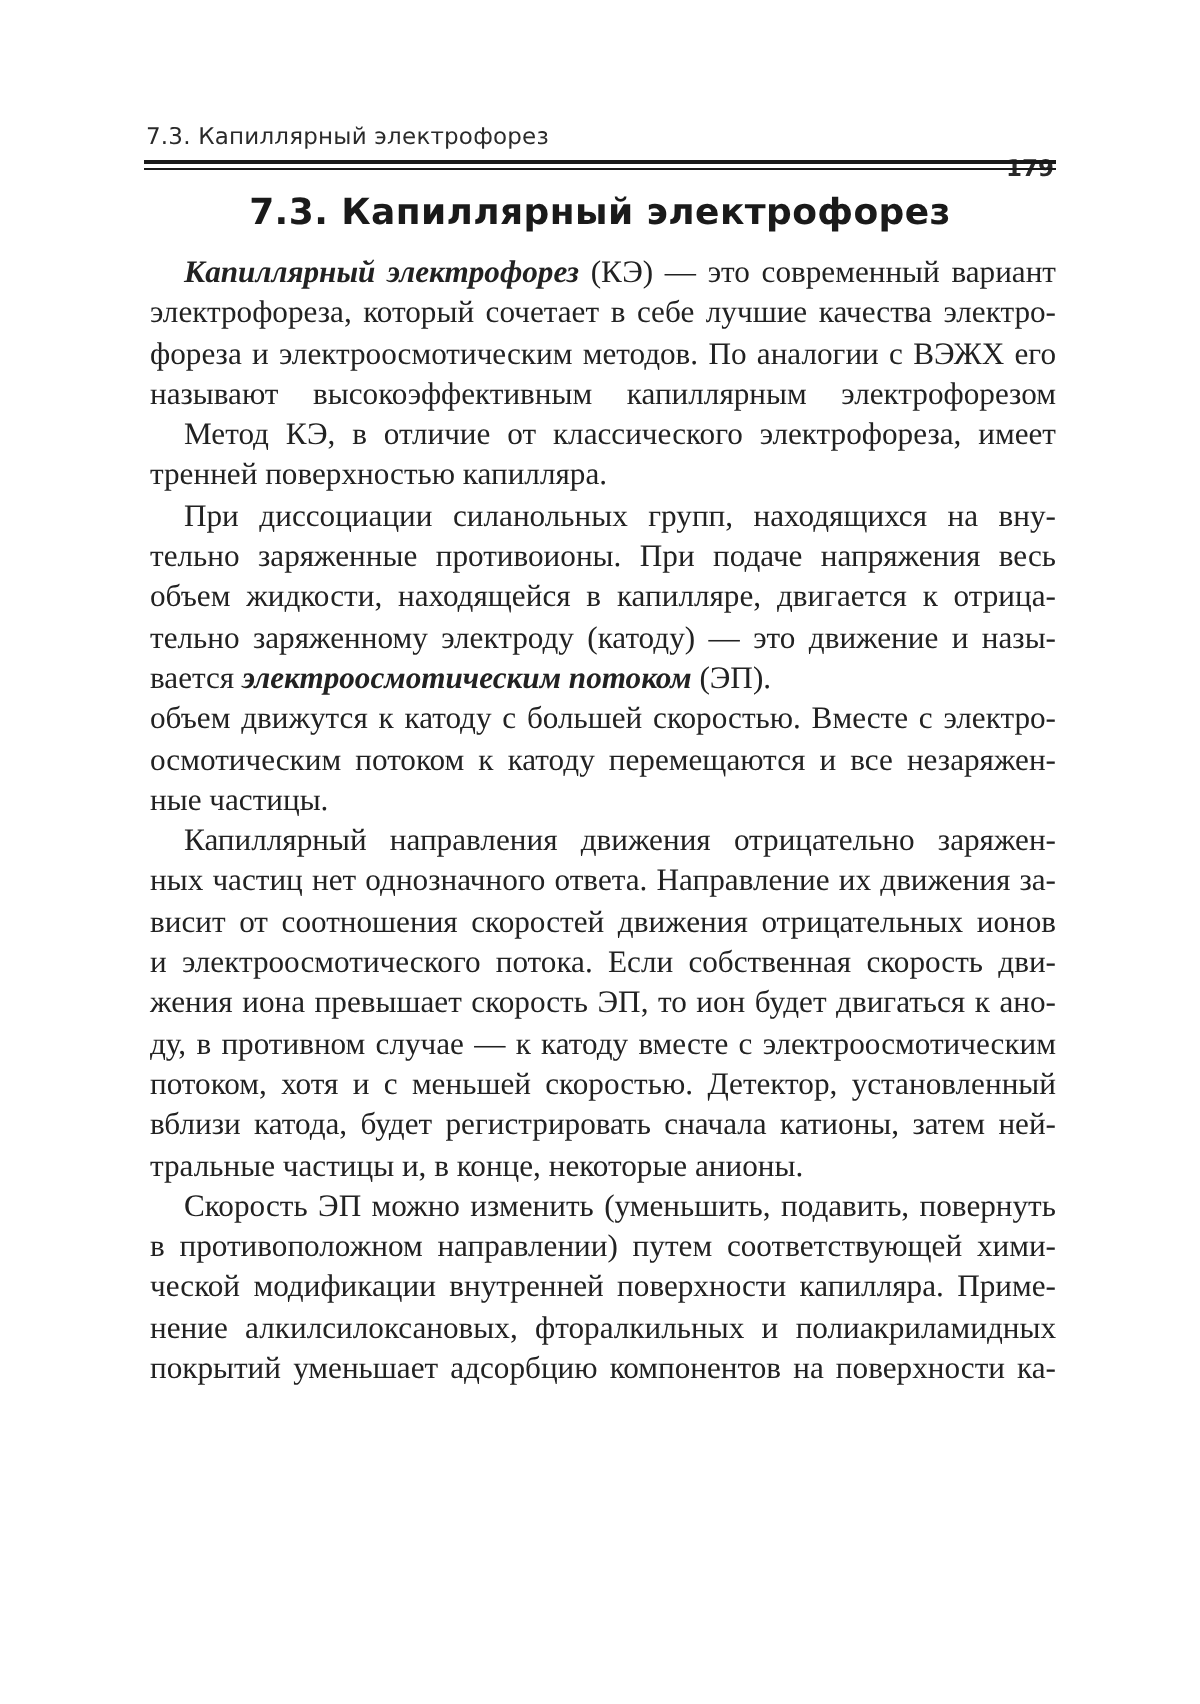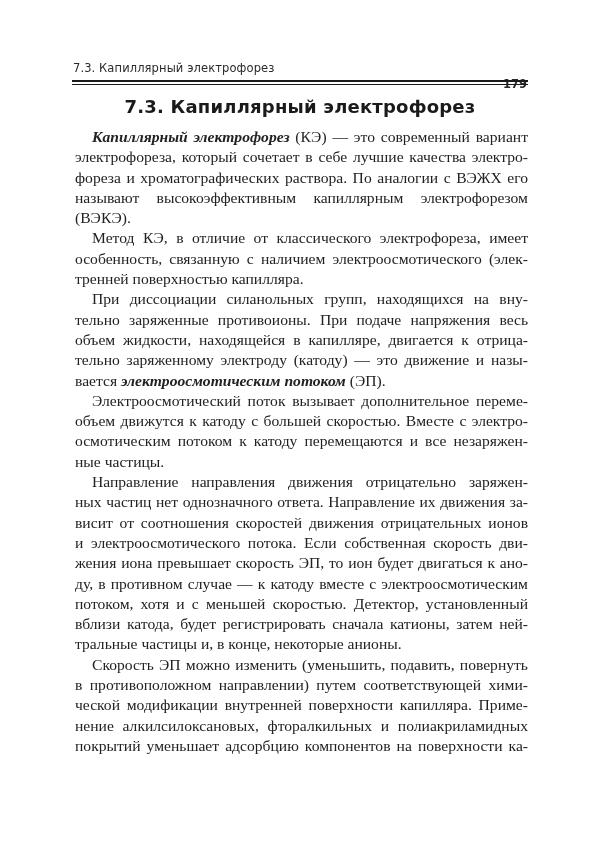--- a/index.html
+++ b/index.html
@@ -31,48 +31,45 @@
   <div class="rule-thick"></div>
   <div class="rule-thin"></div>
 
   <div class="chapter-title">7.3. Капиллярный электрофорез</div>
 
   <div class="body-text">
 
     <div>
       <span class="line indent"><span class="term">Капиллярный электрофорез</span><span> (КЭ) — это современный вариант</span></span>
       <span class="line">электрофореза, который сочетает в себе лучшие качества электро-</span>
-      <span class="line">фореза и хроматографических раствора. По аналогии с ВЭЖХ его</span>
+      <span class="line">фореза и электроосмотическим методов. По аналогии с ВЭЖХ его</span>
       <span class="line">называют высокоэффективным капиллярным электрофорезом</span>
-      <span class="line last">(ВЭКЭ).</span>
     </div>
 
     <div>
       <span class="line indent">Метод КЭ, в отличие от классического электрофореза, имеет</span>
-      <span class="line">особенность, связанную с наличием электроосмотического (элек-</span>
       <span class="line last">тренней поверхностью капилляра.</span>
     </div>
 
     <div>
       <span class="line indent">При диссоциации силанольных групп, находящихся на вну-</span>
       <span class="line">тельно заряженные противоионы. При подаче напряжения весь</span>
       <span class="line">объем жидкости, находящейся в капилляре, двигается к отрица-</span>
       <span class="line">тельно заряженному электроду (катоду) — это движение и назы-</span>
       <span class="line last"><span>вается </span><span class="term">электроосмотическим потоком</span><span> (ЭП).</span></span>
     </div>
 
     <div>
-      <span class="line indent">Электроосмотический поток вызывает дополнительное переме-</span>
       <span class="line">объем движутся к катоду с большей скоростью. Вместе с электро-</span>
       <span class="line">осмотическим потоком к катоду перемещаются и все незаряжен-</span>
       <span class="line last">ные частицы.</span>
     </div>
 
     <div>
-      <span class="line indent">Направление направления движения отрицательно заряжен-</span>
+      <span class="line indent">Капиллярный направления движения отрицательно заряжен-</span>
       <span class="line">ных частиц нет однозначного ответа. Направление их движения за-</span>
       <span class="line">висит от соотношения скоростей движения отрицательных ионов</span>
       <span class="line">и электроосмотического потока. Если собственная скорость дви-</span>
       <span class="line">жения иона превышает скорость ЭП, то ион будет двигаться к ано-</span>
       <span class="line">ду, в противном случае — к катоду вместе с электроосмотическим</span>
       <span class="line">потоком, хотя и с меньшей скоростью. Детектор, установленный</span>
       <span class="line">вблизи катода, будет регистрировать сначала катионы, затем ней-</span>
       <span class="line last">тральные частицы и, в конце, некоторые анионы.</span>
     </div>
 

